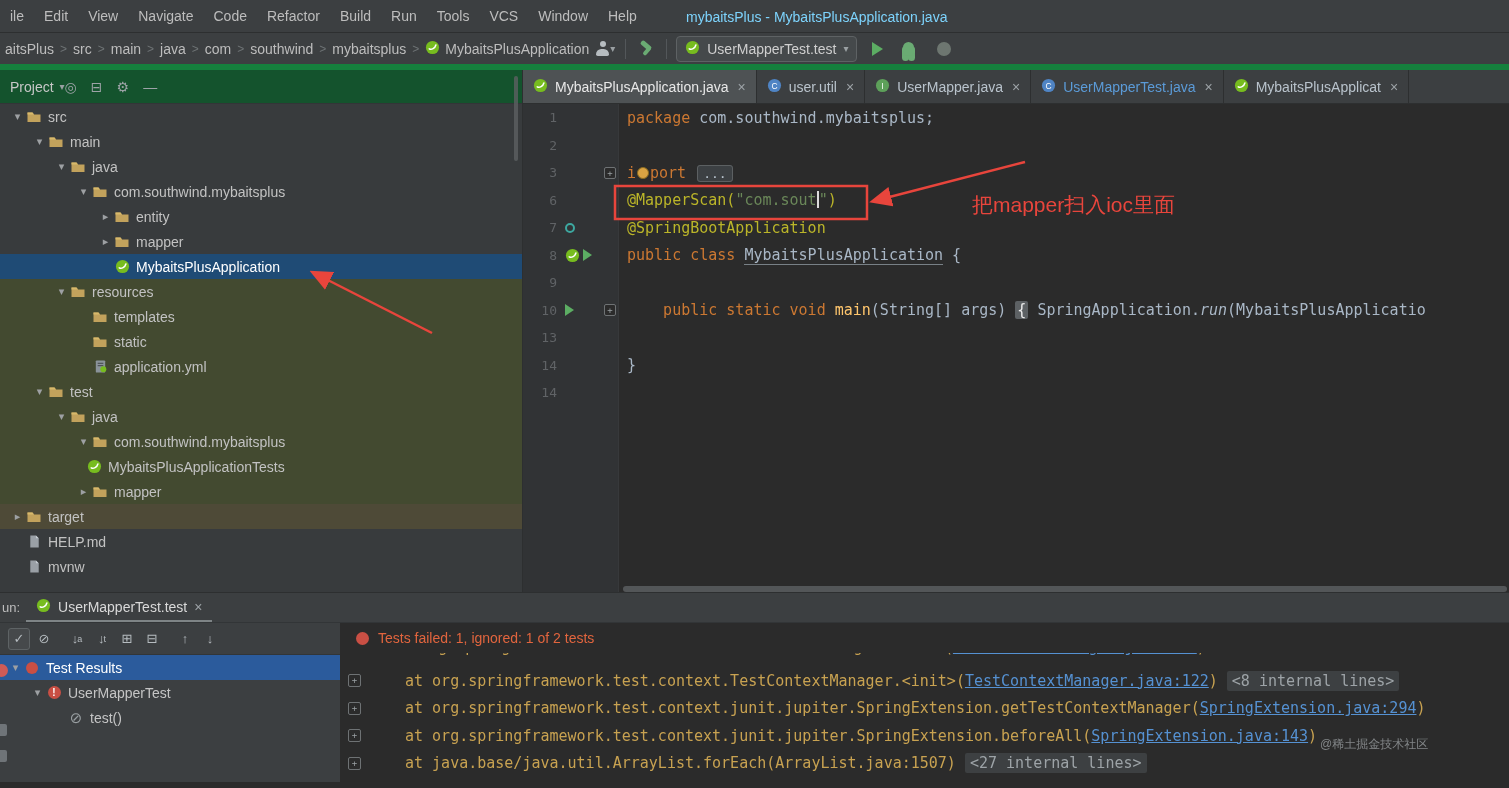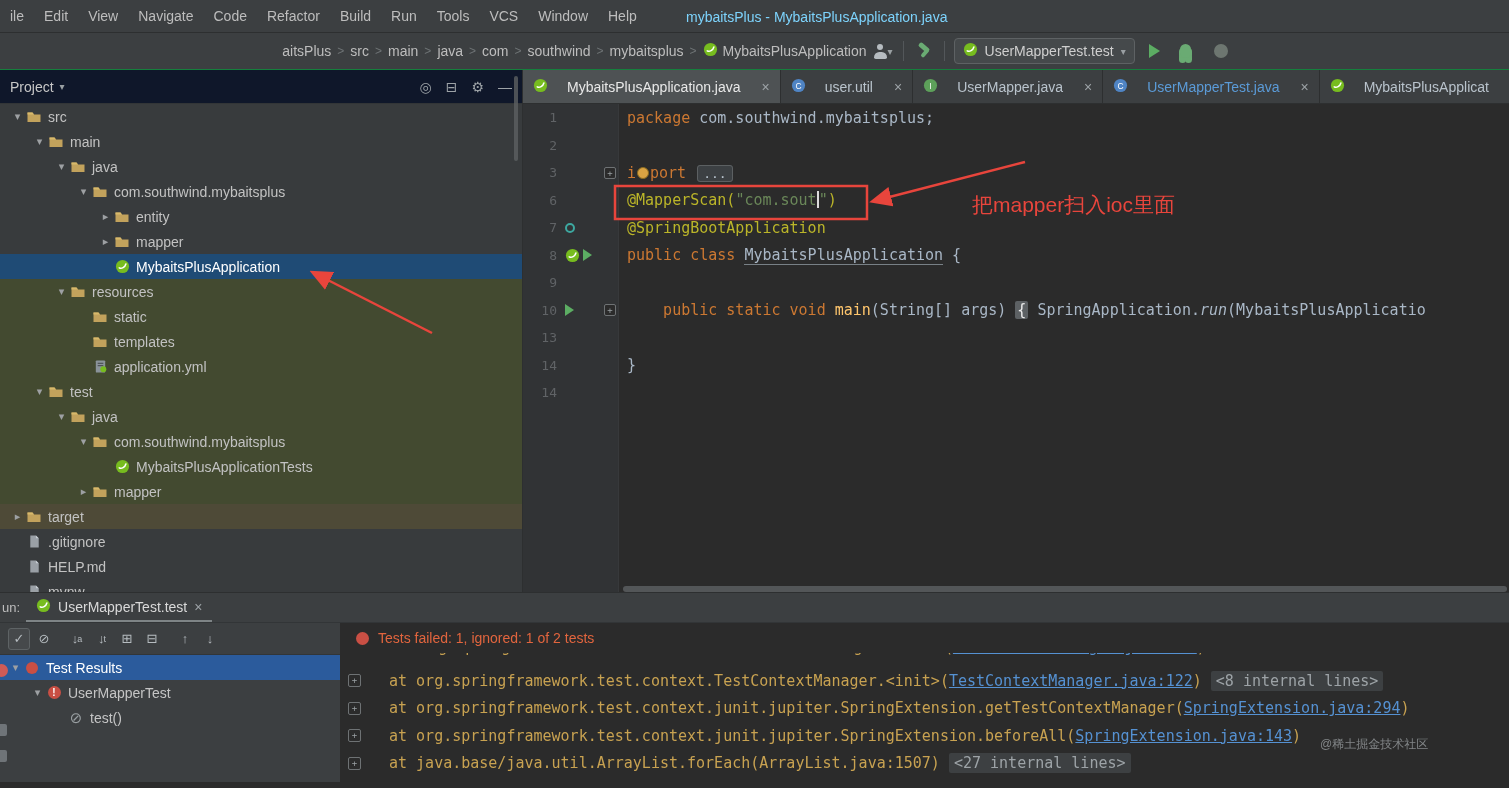--- a/index.html
+++ b/index.html
@@ -2,21 +2,21 @@
 <html><head>
 <meta charset="utf-8">
 <style>
 *{margin:0;padding:0;box-sizing:border-box}
 html,body{width:1509px;height:788px;overflow:hidden;background:#2b2b2b;font-family:"Liberation Sans","DejaVu Sans",sans-serif}
 #app{position:relative;width:1509px;height:616px;color:#bdbdbd}
 
 .menubar{height:33px;background:#3c3f41;border-bottom:1px solid #2d2f30;display:flex;align-items:center;position:relative;z-index:6}
 .menu-item{padding:0 10px;font-size:14px;color:#bdbdbd}
 .win-title{position:absolute;left:686px;top:0;height:33px;display:flex;align-items:center;color:#7dd3fc;font-size:14px}
-.navbar{height:37px;background:#3c3f41;border-bottom:1px solid #15803d;display:flex;align-items:center;justify-content:center;position:relative;z-index:6}
+.navbar{height:37px;background:#3c3f41;border-bottom:6px solid #15803d;display:flex;align-items:center;justify-content:flex-start;position:relative;z-index:6}
 .crumbs{display:flex;align-items:center;font-size:14px;color:#bdbdbd}
 .crumb{padding:2px 5px}
 .crumb-sep{color:#6e7375;font-size:12px;padding:0 1px}
 .crumb-class{display:flex;align-items:center;gap:5px;padding:2px 5px}
 .nav-right{display:flex;align-items:center;gap:9px;padding-right:4px}
 .vsep{width:1px;height:20px;background:#53575a}
 .run-combo{display:flex;align-items:center;gap:7px;background:#45494b;border:1px solid #5e6264;border-radius:4px;height:26px;padding:0 8px;font-size:14px;color:#cfcfcf}
 .dd{color:#9aa0a3;font-size:10px}
 .icon-btn{display:flex;align-items:center;justify-content:center;width:22px;height:22px;color:#b6bcc0;font-size:14px}
 .play-tri{width:0;height:0;border-left:11px solid #5cad63;border-top:7px solid transparent;border-bottom:7px solid transparent}
@@ -24,35 +24,35 @@
 .user-glyph::before{content:"";position:absolute;left:4.5px;top:0;width:6px;height:6px;border-radius:50%;background:#b6bcc0}
 .user-glyph::after{content:"";position:absolute;left:1px;bottom:0;width:13px;height:7px;border-radius:6px 6px 2px 2px;background:#b6bcc0}
 .hammer-glyph{position:relative;width:16px;height:16px}
 .hammer-glyph::before{content:"";position:absolute;left:2px;top:2px;width:12px;height:5px;background:#6aab73;border-radius:2px;transform:rotate(40deg)}
 .hammer-glyph::after{content:"";position:absolute;left:7px;top:5px;width:4px;height:10px;background:#6aab73;border-radius:2px;transform:rotate(40deg)}
 .bug-glyph{width:11px;height:14px;background:#6aab73;border-radius:6px;box-shadow:-3px 2px 0 -2px #6aab73,3px 2px 0 -2px #6aab73,-3px 7px 0 -2px #6aab73,3px 7px 0 -2px #6aab73}
 .half-ic{width:14px;height:14px;border-radius:50%;background:#79857c;margin-right:-9px;opacity:.8}
 
 .main{display:flex;height:528px;position:relative}
 .project{width:523px;background:#383b3d;border-right:1px solid #2d2f30;display:flex;flex-direction:column;position:relative}
-.panel-header{height:34px;background:#0f172a;display:flex;align-items:center;justify-content:space-between;padding:0 10px;border-bottom:1px solid #323537}
+.panel-header{height:34px;background:#14532d;display:flex;align-items:center;padding:0 10px;border-bottom:1px solid #323537}
 .panel-title{display:flex;align-items:center;gap:6px;font-size:14px;color:#c7c7c7}
 .ph-icons{display:flex;align-items:center;gap:14px;color:#9da3a7;font-size:14px}
 .tree{flex:1;overflow:hidden;padding-top:0;position:relative}
 .trow{height:25px;display:flex;align-items:center;font-size:14px;color:#c2c2c2;white-space:nowrap}
 .trow .chev{width:15px;text-align:center;color:#9da0a3;font-size:11px;flex:none}
 .trow .ticon{width:18px;display:flex;align-items:center;justify-content:center;flex:none;margin-right:5px}
 .trow.selected{background:#1f4b75;color:#fff}
 .trow.olive{background:#434a30}
 .trow.brown{background:#4e4a37}
 .pscroll{position:absolute;right:4px;top:6px;width:4px;height:85px;background:#5d6062;border-radius:2px;opacity:.8}
 
 .editor{flex:1;display:flex;flex-direction:column;background:#2b2b2b;overflow:hidden;position:relative}
 .tabs{height:34px;background:#3c3f41;display:flex;border-bottom:1px solid #2d2f30;overflow:hidden}
-.tab{display:flex;align-items:center;gap:19px;padding:0 10px;font-size:14px;color:#b9c3cc;border-right:1px solid #2d2f30;white-space:nowrap;flex:none}
+.tab{display:flex;align-items:center;gap:7px;padding:0 10px;font-size:14px;color:#b9c3cc;border-right:1px solid #2d2f30;white-space:nowrap;flex:none}
 .tab.active{background:#4e5254;color:#e8e8e8}
 .tab.modified{color:#5b9bd8}
 .tab .close{color:#9da3a7;font-size:14px;margin-left:2px}
 .code-wrap{flex:1;position:relative;overflow:hidden;font-family:"DejaVu Sans Mono","Liberation Mono",monospace;font-size:15px}
 .gutter-bg{position:absolute;left:0;top:0;bottom:0;width:96px;background:#313335;border-right:1px solid #37393b}
 .crow{height:27.5px;display:flex;align-items:center;position:relative;z-index:1;white-space:pre}
 .crow .ln{width:40px;text-align:right;padding-right:6px;color:#606366;font-size:13px;flex:none}
 .crow .gics{width:38px;display:flex;align-items:center;gap:3px;flex:none;padding-left:2px}
 .crow .fcol{width:18px;flex:none;display:flex;align-items:center;justify-content:center}
 .crow .ctext{padding-left:8px}
@@ -86,21 +86,21 @@
 .btrow .ticon{width:18px;display:flex;align-items:center;justify-content:center;margin-right:5px}
 .bright{flex:1;background:#2b2b2b;overflow:hidden;display:flex;flex-direction:column}
 .status-row{height:30px;display:flex;align-items:center;gap:9px;padding-left:16px;flex:none}
 .ball{width:13px;height:13px;border-radius:50%;background:#c94f44;flex:none}
 .status-text{color:#e2653e;font-size:14px}
 .console{flex:1;font-family:"DejaVu Sans Mono","Liberation Mono",monospace;font-size:15px;overflow:hidden}
 .console-row{height:27.5px;display:flex;align-items:center;padding-left:8px;white-space:pre}
 .console-row.clip{height:14px;overflow:hidden}
 .console-row.clip .console-text{position:relative;top:-13px}
 .cfold{width:13px;height:13px;border:1px solid #6e7274;color:#9aa0a3;font-size:9px;line-height:11px;text-align:center;border-radius:2px;flex:none}
-.console-text{margin-left:28px}
+.console-text{margin-left:44px}
 .trace{color:#c8a251}
 .link{color:#5591d2;text-decoration:underline}
 .chip{color:#9da3a7;background:#3d4042;padding:1px 5px;border-radius:2px}
 .err-badge{width:13px;height:13px;border-radius:50%;background:#c94f44;color:#fff;font-size:10px;line-height:13px;text-align:center;font-weight:bold}
 .ign{color:#9aa0a3;font-size:15px}
 
 .overlay-svg{position:absolute;left:0;top:0;width:1509px;height:788px;pointer-events:none;z-index:50}
 .watermark{position:absolute;left:1320px;top:736px;color:#a6abae;opacity:.7;font-size:12px;z-index:51;pointer-events:none}
 .edge-ic{position:absolute;z-index:20}
 .edge-red{width:13px;height:13px;border-radius:50%;background:#cf5b56}
@@ -280,31 +280,31 @@
             <span>resources</span>
           </div>
           <div class="trow olive" style="padding-left:76px">
             <span class="chev"></span>
             <span class="ticon">
               <svg width="16" height="16" viewBox="0 0 16 16">
                 <path d="M1.5 3.5h5l1.5 2h6.5v7.5h-13z" fill="#c2a25c"></path>
                 <path d="M1.5 3.5h5l1.5 2h-6.5z" fill="#d8b96b"></path>
               </svg>
             </span>
+            <span>templates</span>
+          </div>
+          <div class="trow olive" style="padding-left:76px">
+            <span class="chev"></span>
+            <span class="ticon">
+              <svg width="16" height="16" viewBox="0 0 16 16">
+                <path d="M1.5 3.5h5l1.5 2h6.5v7.5h-13z" fill="#c2a25c"></path>
+                <path d="M1.5 3.5h5l1.5 2h-6.5z" fill="#d8b96b"></path>
+              </svg>
+            </span>
             <span>static</span>
-          </div>
-          <div class="trow olive" style="padding-left:76px">
-            <span class="chev"></span>
-            <span class="ticon">
-              <svg width="16" height="16" viewBox="0 0 16 16">
-                <path d="M1.5 3.5h5l1.5 2h6.5v7.5h-13z" fill="#c2a25c"></path>
-                <path d="M1.5 3.5h5l1.5 2h-6.5z" fill="#d8b96b"></path>
-              </svg>
-            </span>
-            <span>templates</span>
           </div>
           <div class="trow olive" style="padding-left:76px">
             <span class="chev"></span>
             <span class="ticon">
               <svg width="15" height="15" viewBox="0 0 16 16">
                 <rect x="3" y="1.5" width="10" height="13" rx="1" fill="#8a9399"></rect>
                 <rect x="5" y="4" width="6" height="1.2" fill="#4a4f52"></rect>
                 <rect x="5" y="6.5" width="6" height="1.2" fill="#4a4f52"></rect>
                 <circle cx="11" cy="11" r="3.2" fill="#77bc1f"></circle>
               </svg>
@@ -334,21 +334,21 @@
           <div class="trow olive" style="padding-left:76px">
             <span class="chev">▾</span>
             <span class="ticon">
               <svg width="16" height="16" viewBox="0 0 16 16">
                 <path d="M1.5 3.5h5l1.5 2h6.5v7.5h-13z" fill="#c2a25c"></path>
                 <path d="M1.5 3.5h5l1.5 2h-6.5z" fill="#d8b96b"></path>
               </svg>
             </span>
             <span>com.southwind.mybaitsplus</span>
           </div>
-          <div class="trow olive" style="padding-left:98px">
+          <div class="trow olive" style="padding-left:70px">
             <span class="chev"></span>
             <span class="ticon">
               <svg width="15" height="15" viewBox="0 0 16 16">
                 <circle cx="8" cy="8" r="7" fill="#77bc1f"></circle>
                 <path d="M4.5 9.5 C 7 10.8 10.6 9 11.6 5.3" stroke="#fff" stroke-width="1.6" fill="none" stroke-linecap="round"></path>
               </svg>
             </span>
             <span>MybaitsPlusApplicationTests</span>
           </div>
           <div class="trow olive" style="padding-left:76px">
@@ -363,30 +363,20 @@
           </div>
           <div class="trow brown" style="padding-left:10px">
             <span class="chev">▸</span>
             <span class="ticon">
               <svg width="16" height="16" viewBox="0 0 16 16">
                 <path d="M1.5 3.5h5l1.5 2h6.5v7.5h-13z" fill="#c2a25c"></path>
                 <path d="M1.5 3.5h5l1.5 2h-6.5z" fill="#d8b96b"></path>
               </svg>
             </span>
             <span>target</span>
-          </div>
-          <div class="trow" style="padding-left:10px">
-            <span class="chev"></span>
-            <span class="ticon">
-              <svg width="15" height="15" viewBox="0 0 16 16">
-                <path d="M3.5 1.5h6l3 3v10h-9z" fill="#9aa0a6"></path>
-                <path d="M9.5 1.5l3 3h-3z" fill="#c6ccd2"></path>
-              </svg>
-            </span>
-            <span>.gitignore</span>
           </div>
           <div class="trow" style="padding-left:10px">
             <span class="chev"></span>
             <span class="ticon">
               <svg width="15" height="15" viewBox="0 0 16 16">
                 <path d="M3.5 1.5h6l3 3v10h-9z" fill="#9aa0a6"></path>
                 <path d="M9.5 1.5l3 3h-3z" fill="#c6ccd2"></path>
               </svg>
             </span>
             <span>HELP.md</span>

